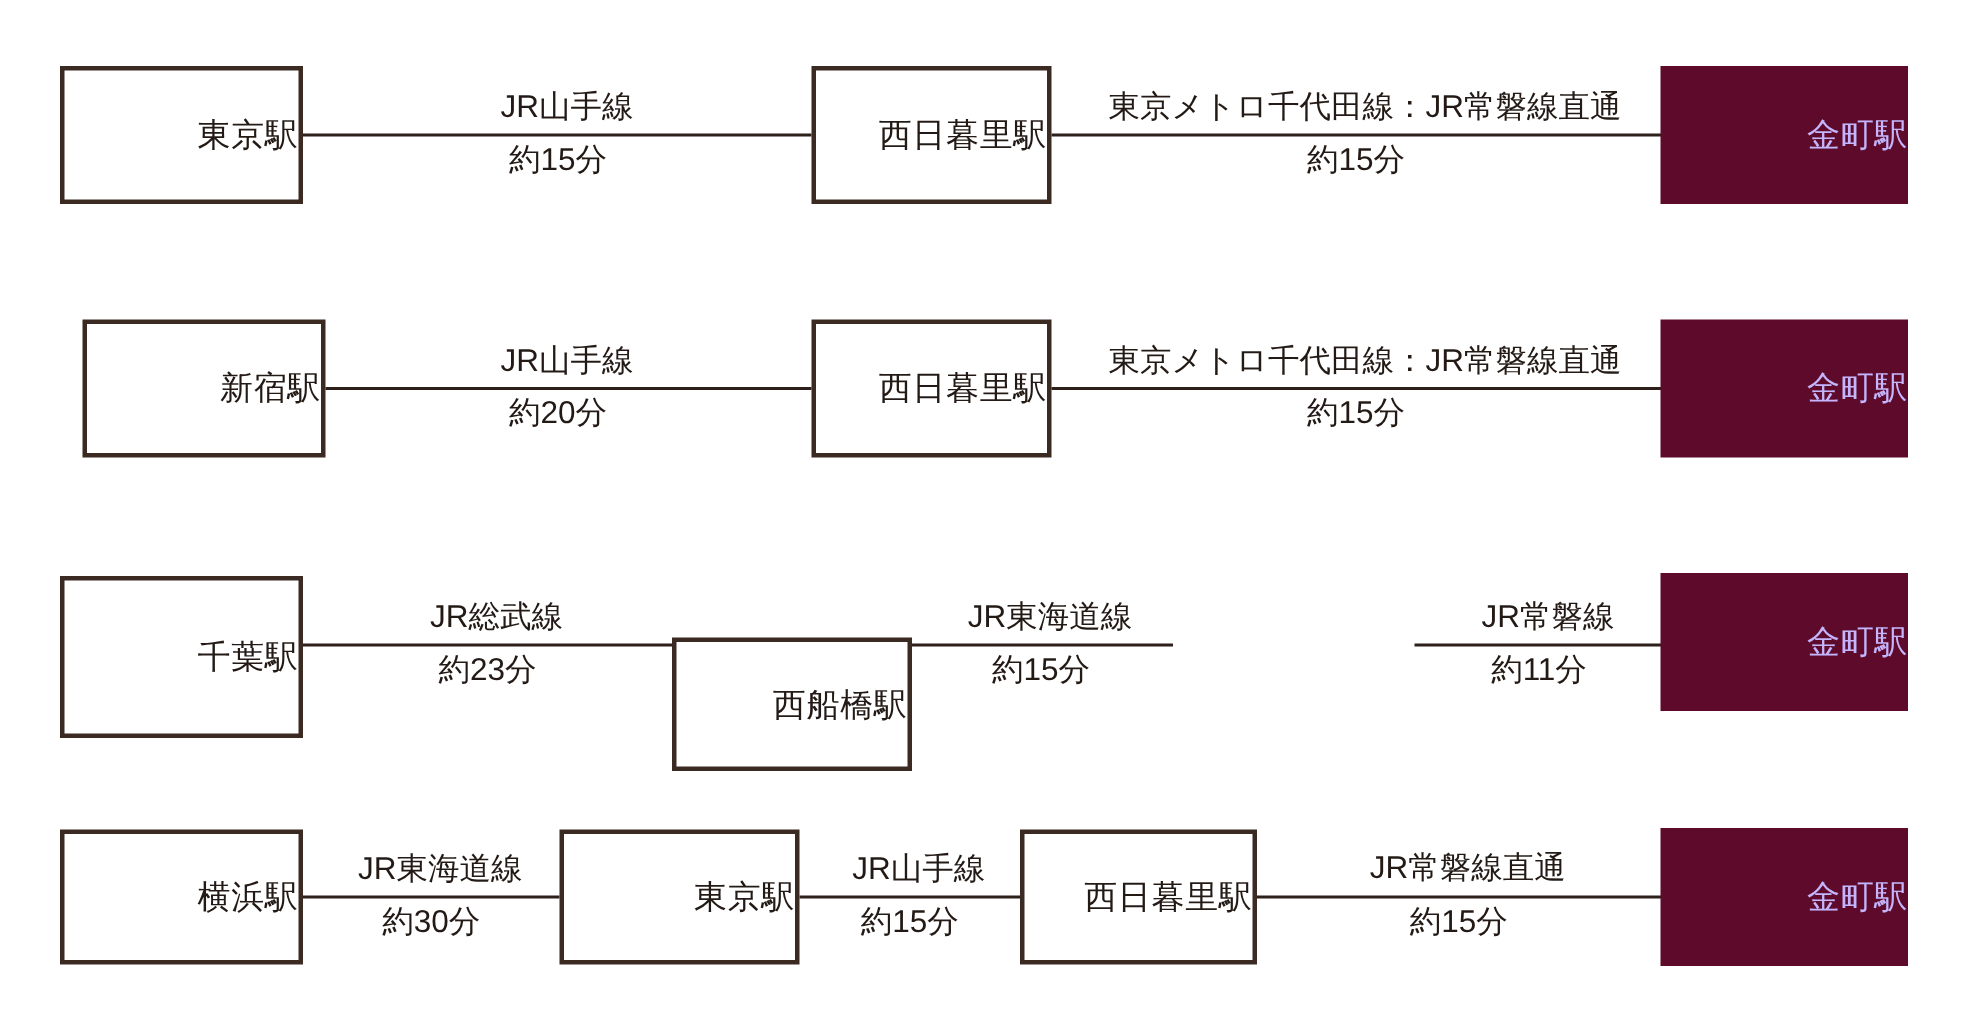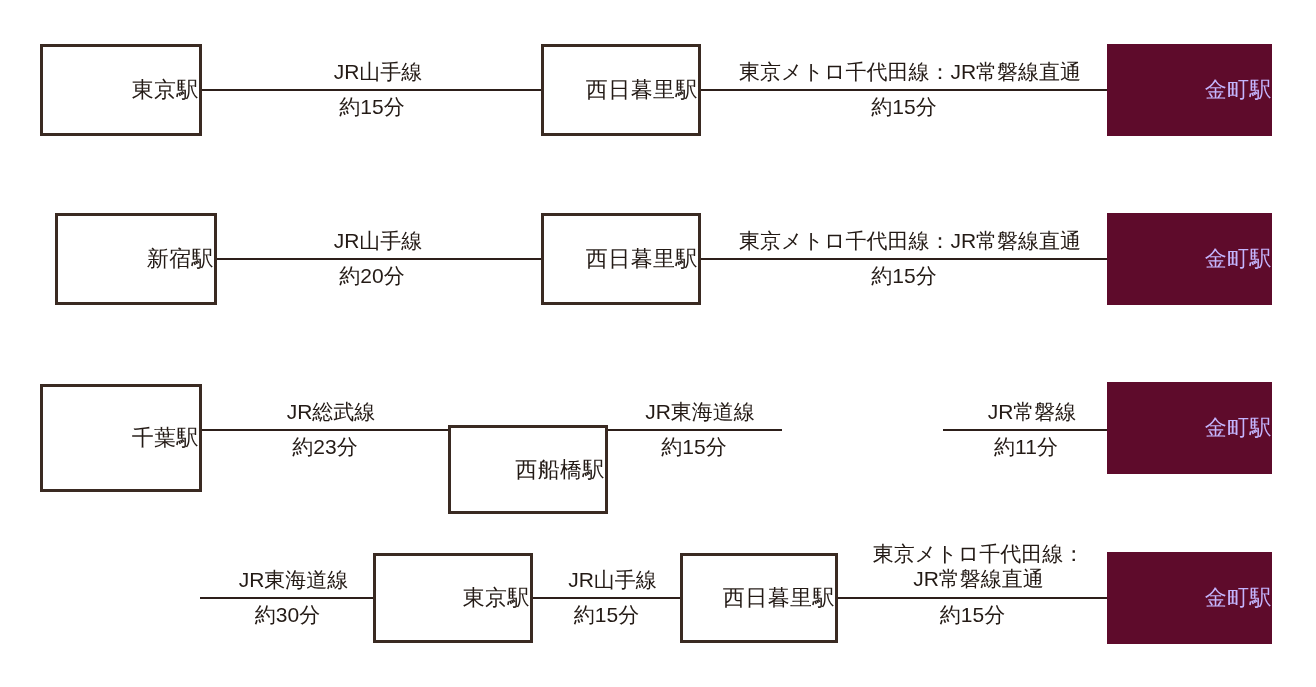--- a/index.html
+++ b/index.html
@@ -177,40 +177,43 @@
       <span class="line-name">JR常磐線</span>
       <span class="duration">約11分</span>
     </div>
   </div>
 
   <div class="route-row" style="top:508px;height:179px;">
     <div class="connector" style="left:200px;top:89px;width:175px;"></div>
     <div class="connector" style="left:531px;top:89px;width:151px;"></div>
     <div class="connector" style="left:836px;top:89px;width:273px;"></div>
 
+    <div class="station" style="left:40px;top:45px;width:162px;height:90px;">
+      <span>横浜駅</span>
+    </div>
     <div class="station" style="left:373px;top:45px;width:160px;height:90px;">
       <span>東京駅</span>
     </div>
     <div class="station" style="left:680px;top:45px;width:158px;height:90px;">
       <span>西日暮里駅</span>
     </div>
     <div class="station terminus" style="left:1107px;top:44px;width:165px;height:92px;">
       <span>金町駅</span>
     </div>
 
     <div class="seg-label" style="left:202px;top:89px;width:171px;">
       <span class="line-name">JR東海道線</span>
       <span class="duration">約30分</span>
     </div>
     <div class="seg-label" style="left:533px;top:89px;width:147px;">
       <span class="line-name">JR山手線</span>
       <span class="duration">約15分</span>
     </div>
     <div class="seg-label" style="left:838px;top:89px;width:269px;">
       <span class="line-name two-line">
-        <span>東京メトロ千代田線：</span><br>
+        <br>
         <span>JR常磐線直通</span>
       </span>
       <span class="duration">約15分</span>
     </div>
   </div>
 
 </div>
 
 </body></html>

